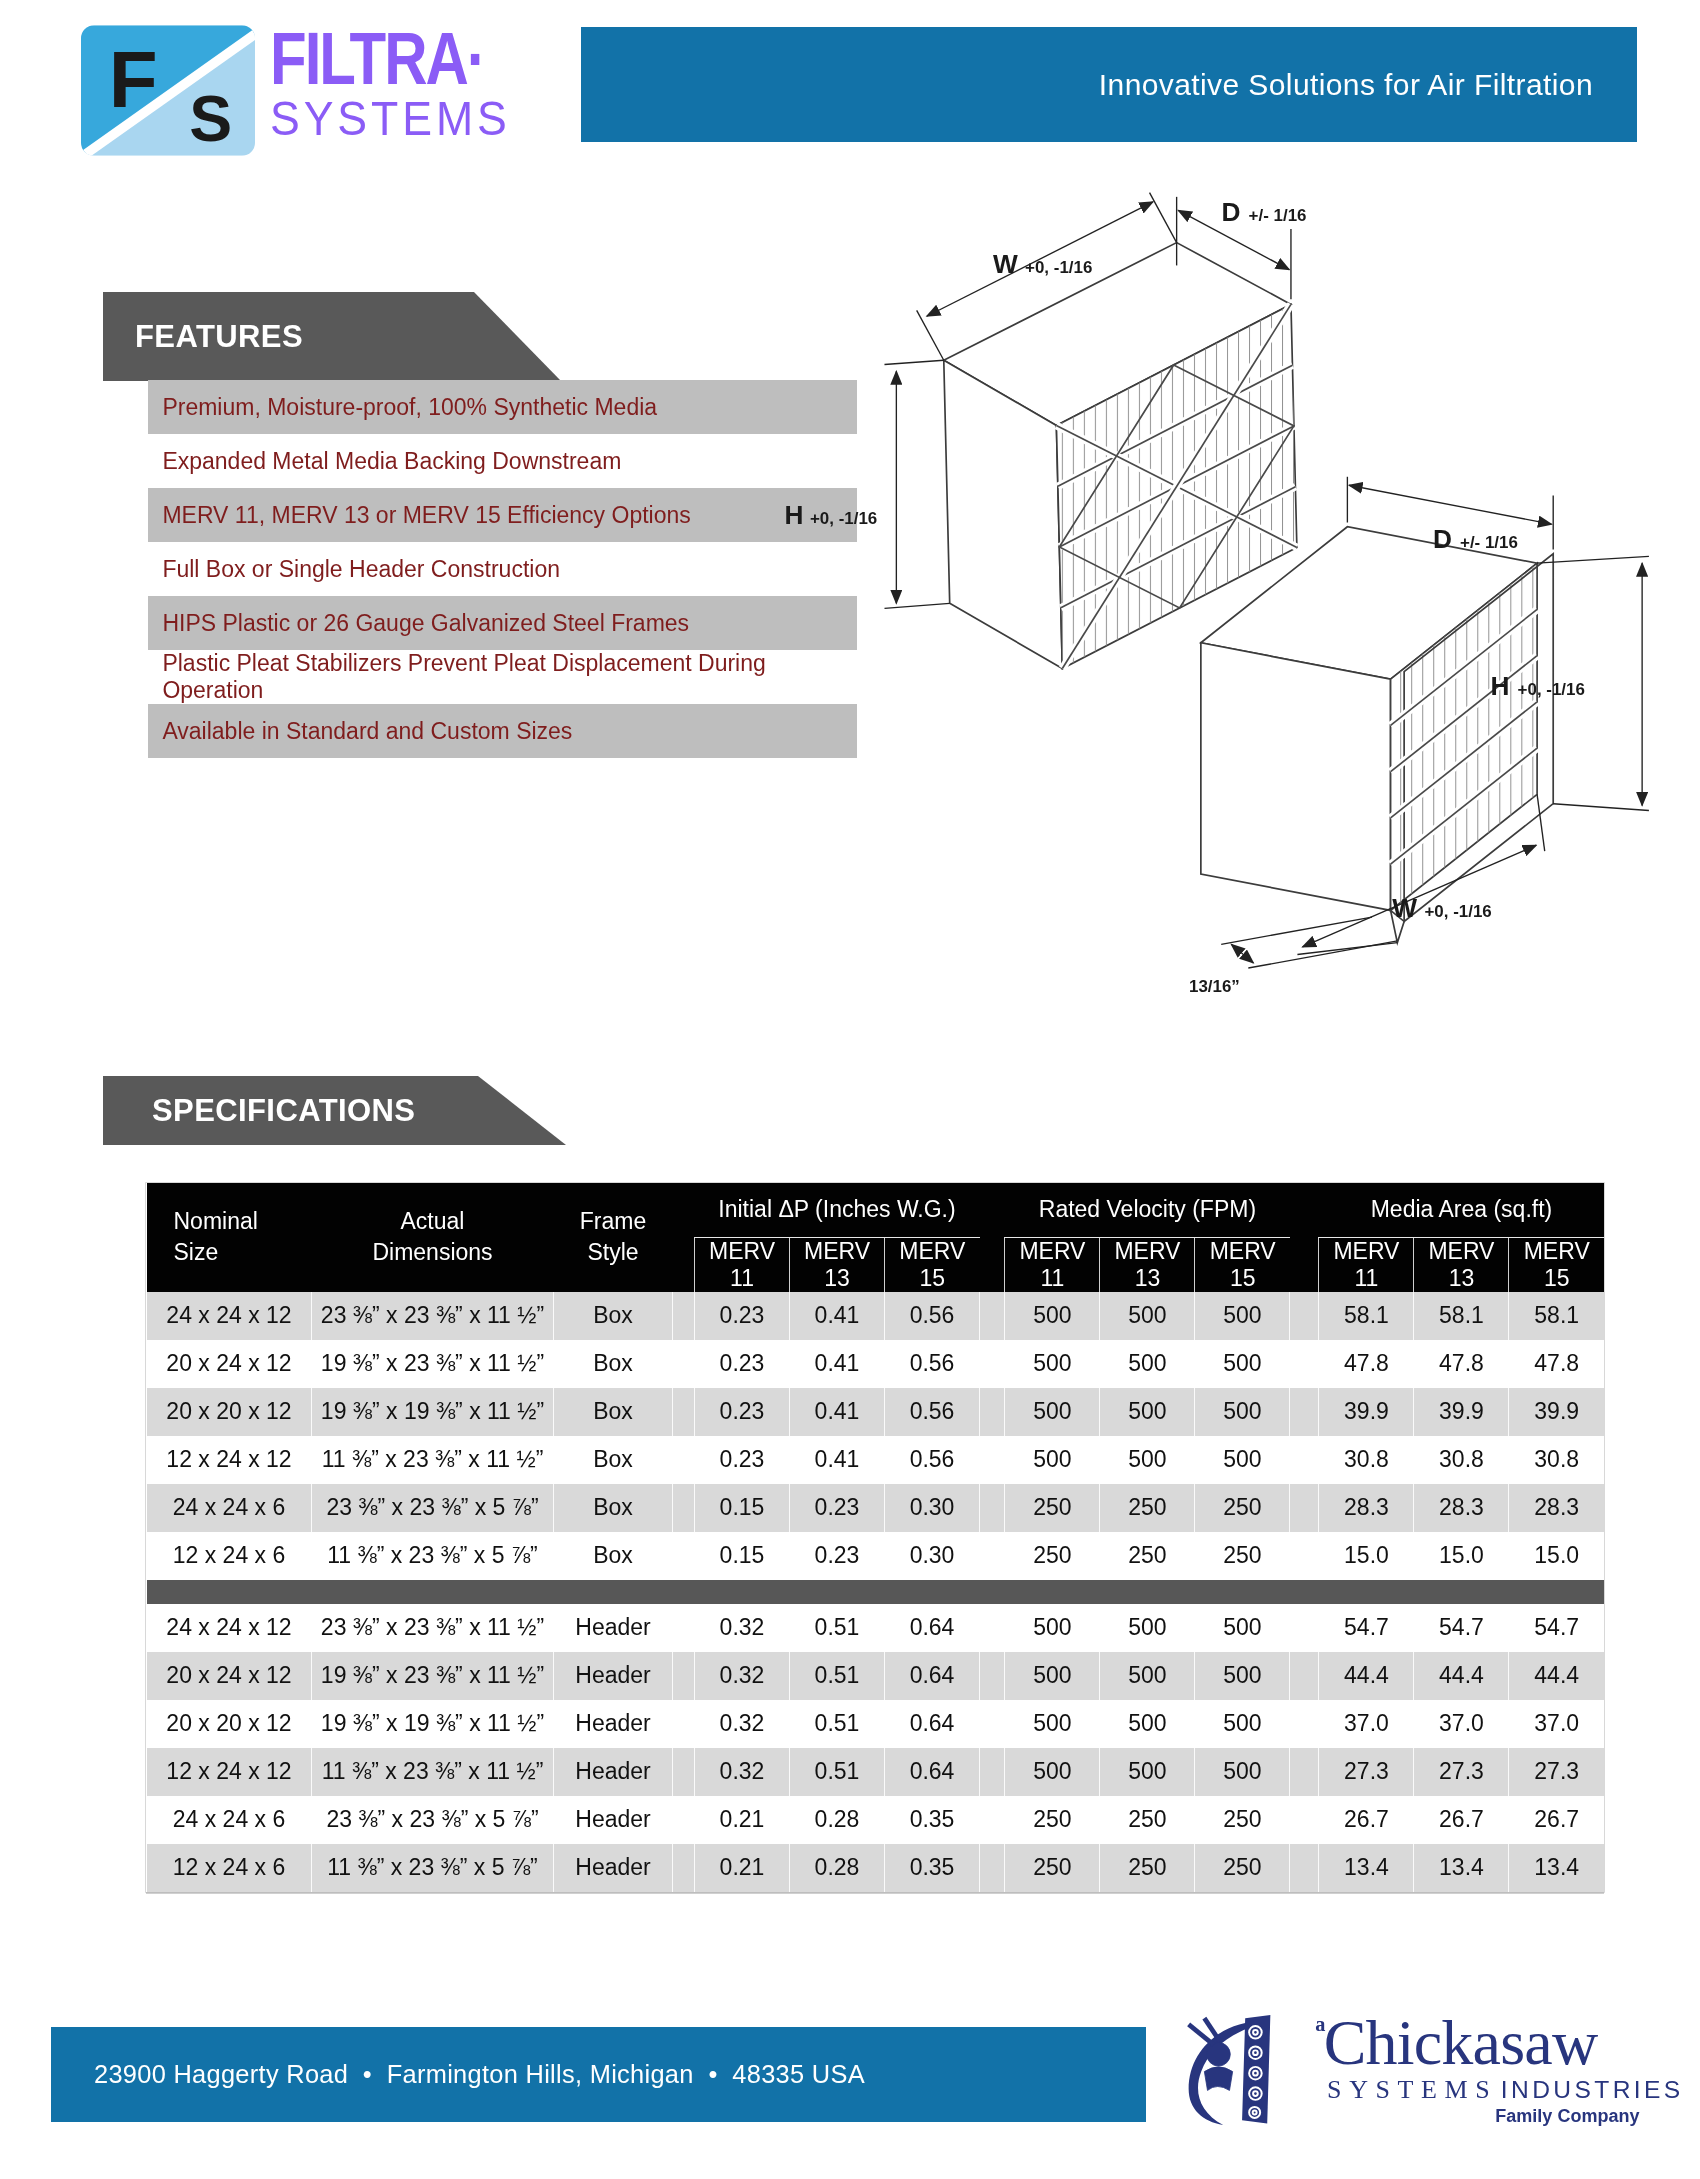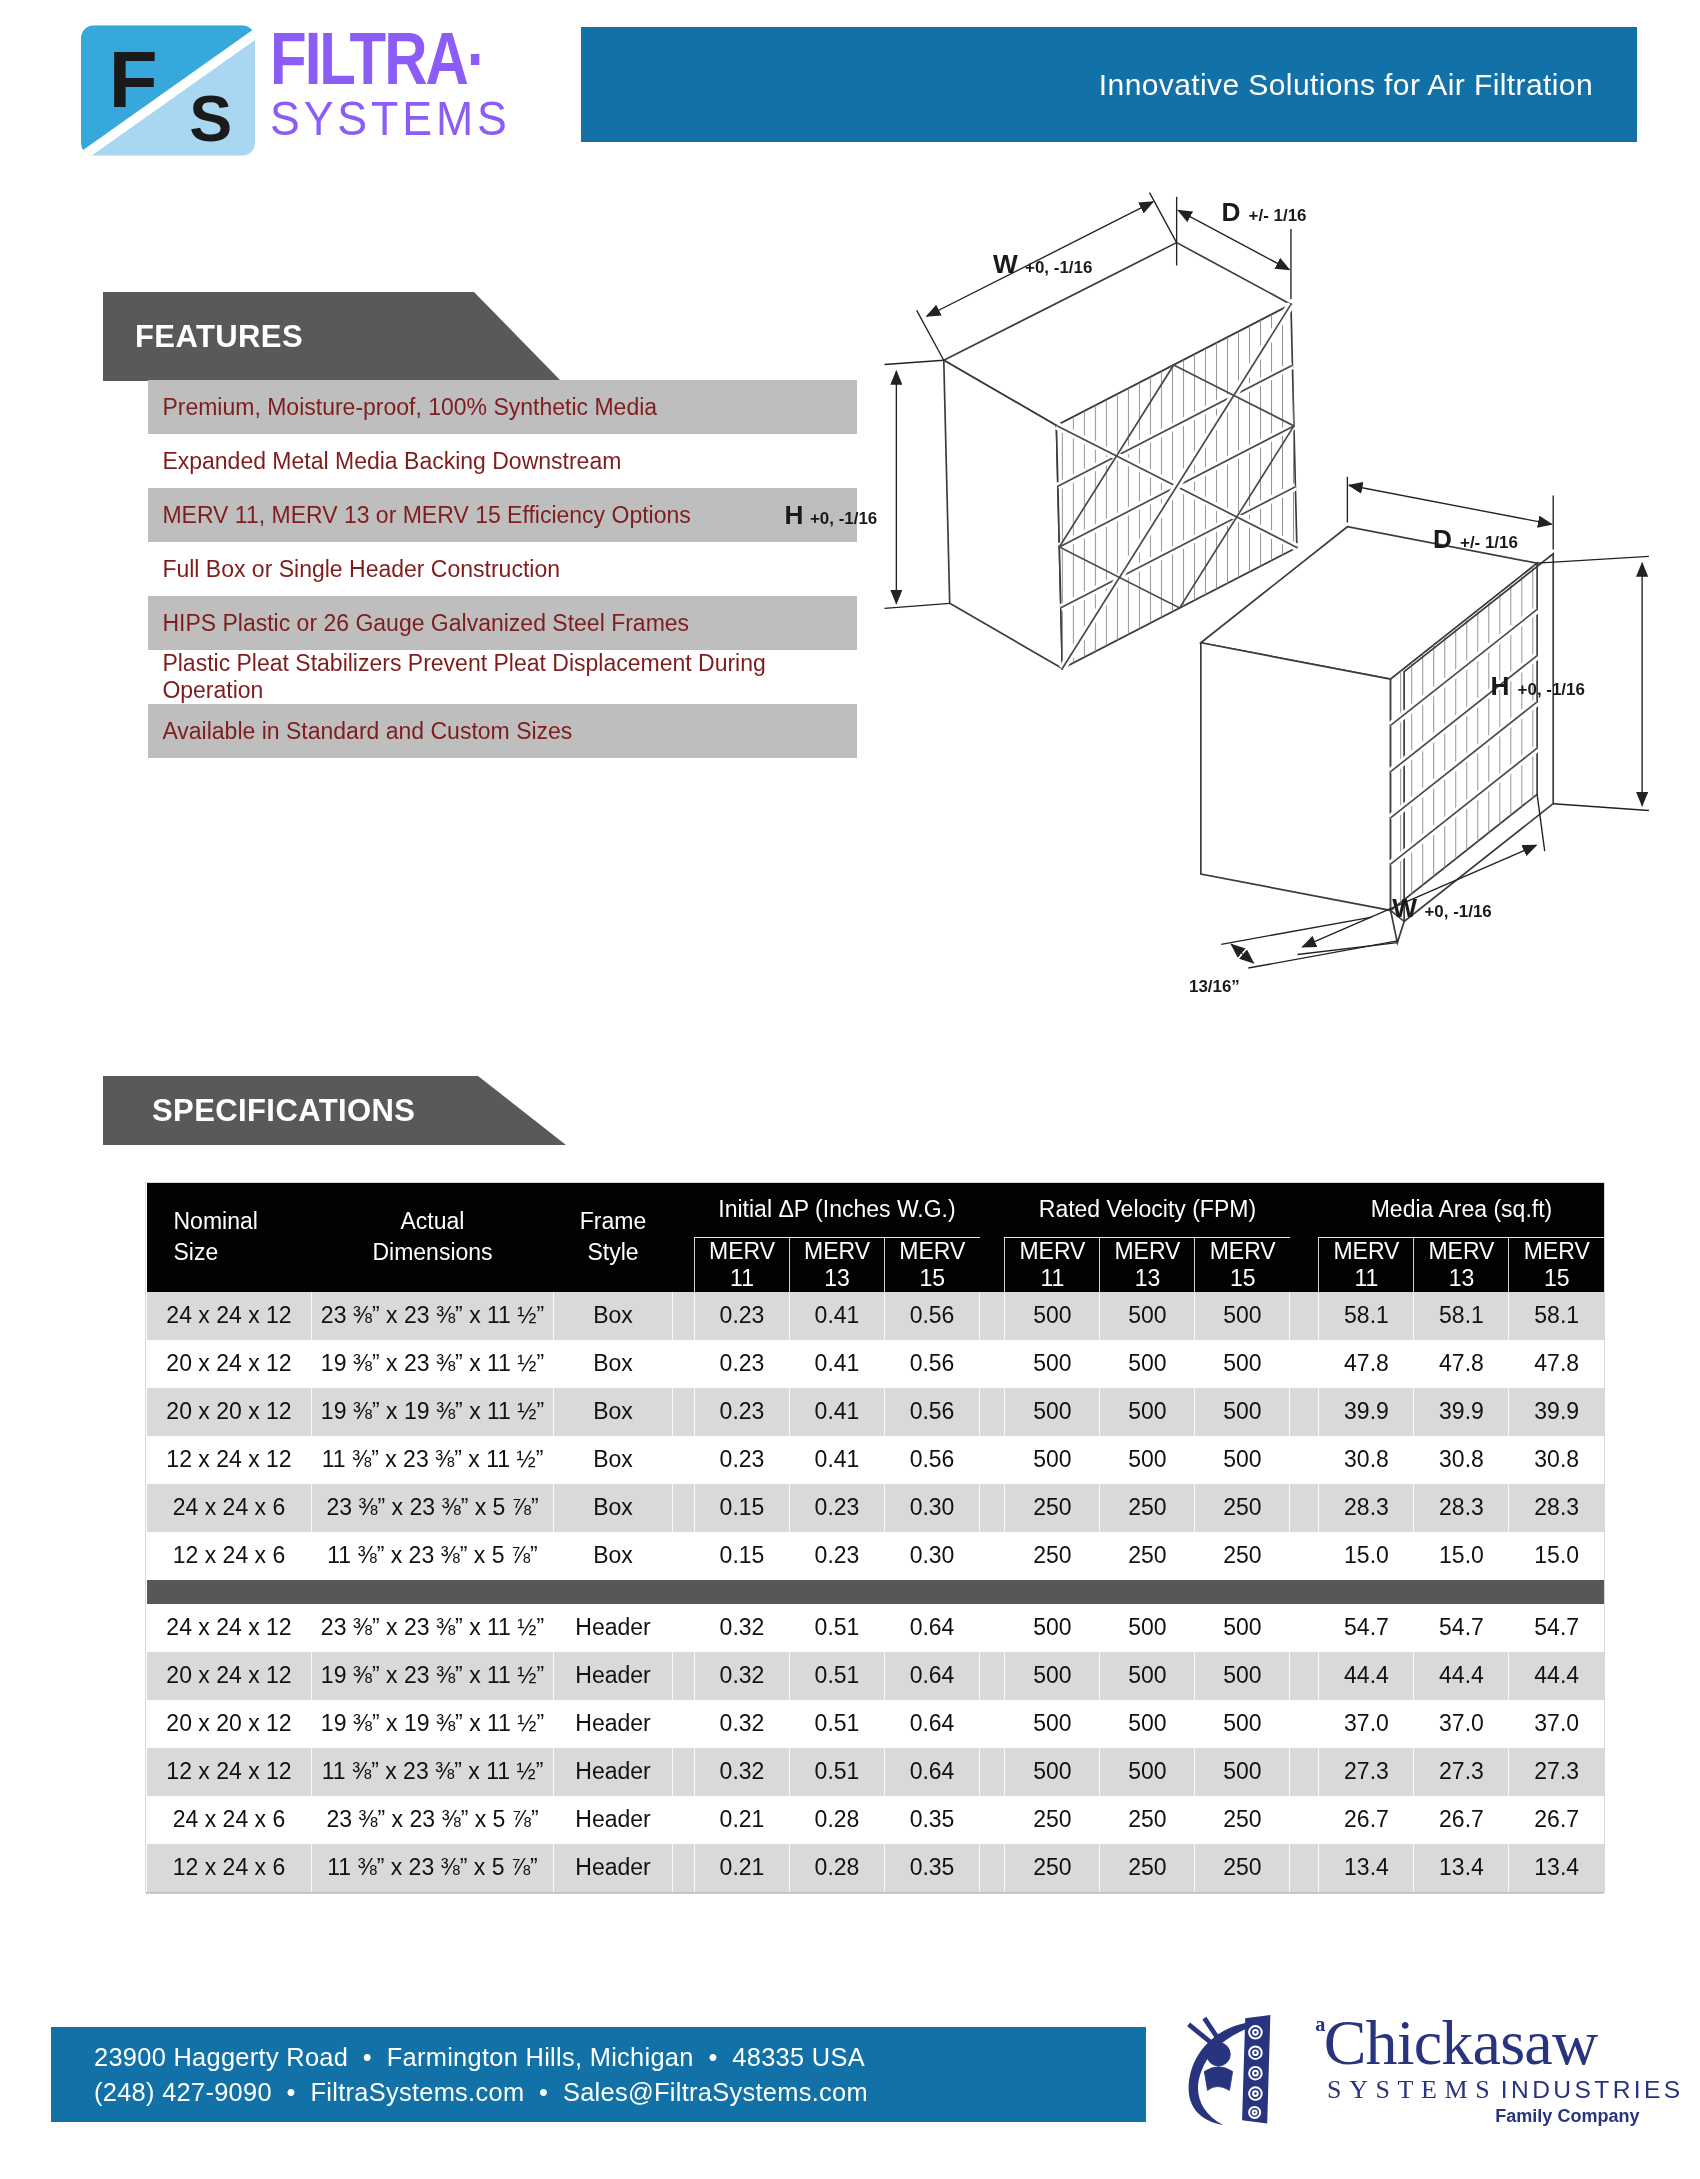--- a/index.html
+++ b/index.html
@@ -497,21 +497,20 @@
             <td>13.4</td>
             <td>13.4</td>
             <td>13.4</td>
           </tr>
       </tbody>
     </table>
   </div>
 
   <div class="footer-bar">
     <div>23900 Haggerty Road &nbsp;•&nbsp; Farmington Hills, Michigan &nbsp;•&nbsp; 48335 USA</div>
-    <div>(248) 427-9090 &nbsp;•&nbsp; FiltraSystems.com &nbsp;•&nbsp; Sales@FiltraSystems.com</div>
   </div>
 
   <div class="cni">
     <svg class="cni-emblem" viewBox="0 0 160 140">
       <path d="M118,8 C58,4 14,44 14,94 C14,120 32,136 58,140 C28,124 20,98 30,72 C42,38 76,18 118,8 Z" fill="#28357E"></path>
       <path d="M86,4 L118,0 L114,138 L82,134 Z" fill="#28357E"></path>
       <g stroke="#fff" fill="none" stroke-width="2.5">
         <circle cx="99" cy="22" r="8"></circle>
           <circle cx="99" cy="22" r="3"></circle>
         <circle cx="99" cy="48" r="8"></circle>

